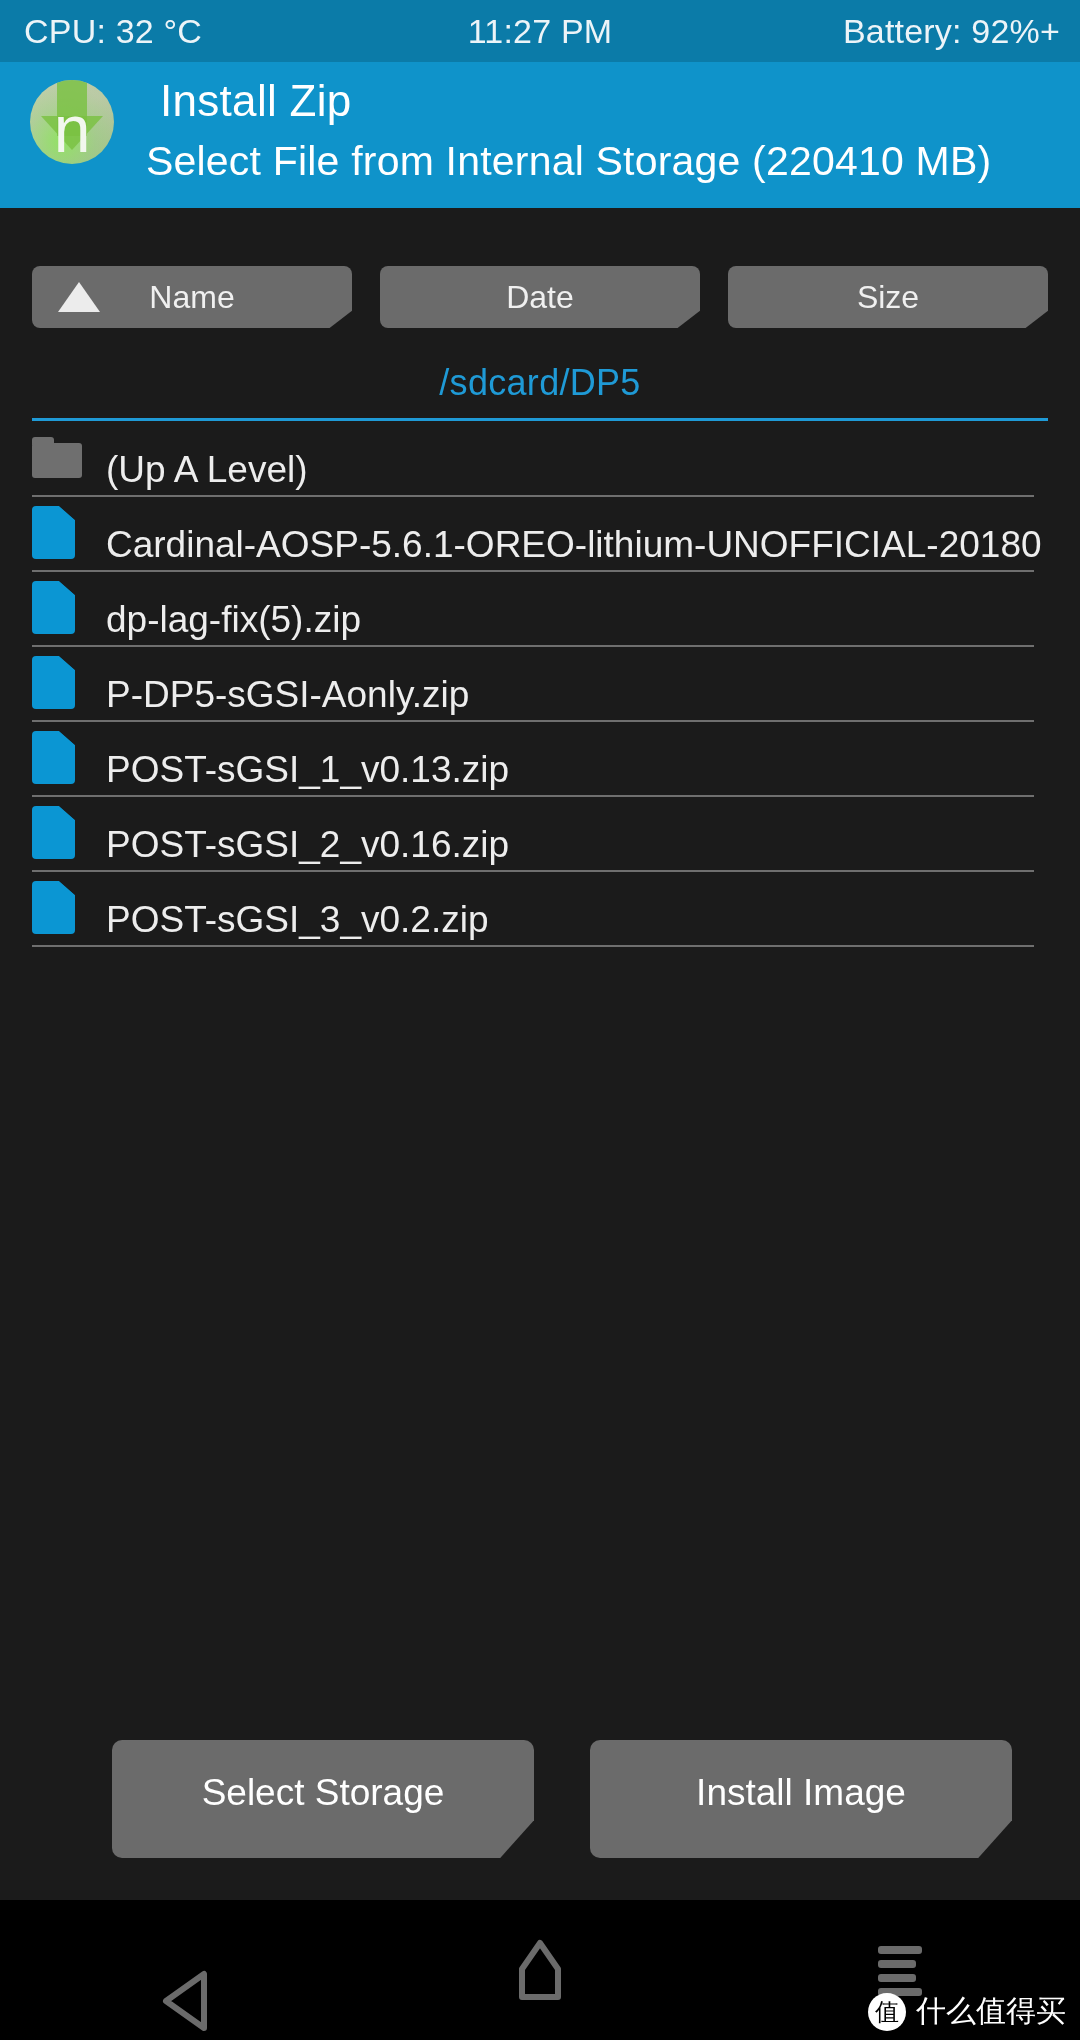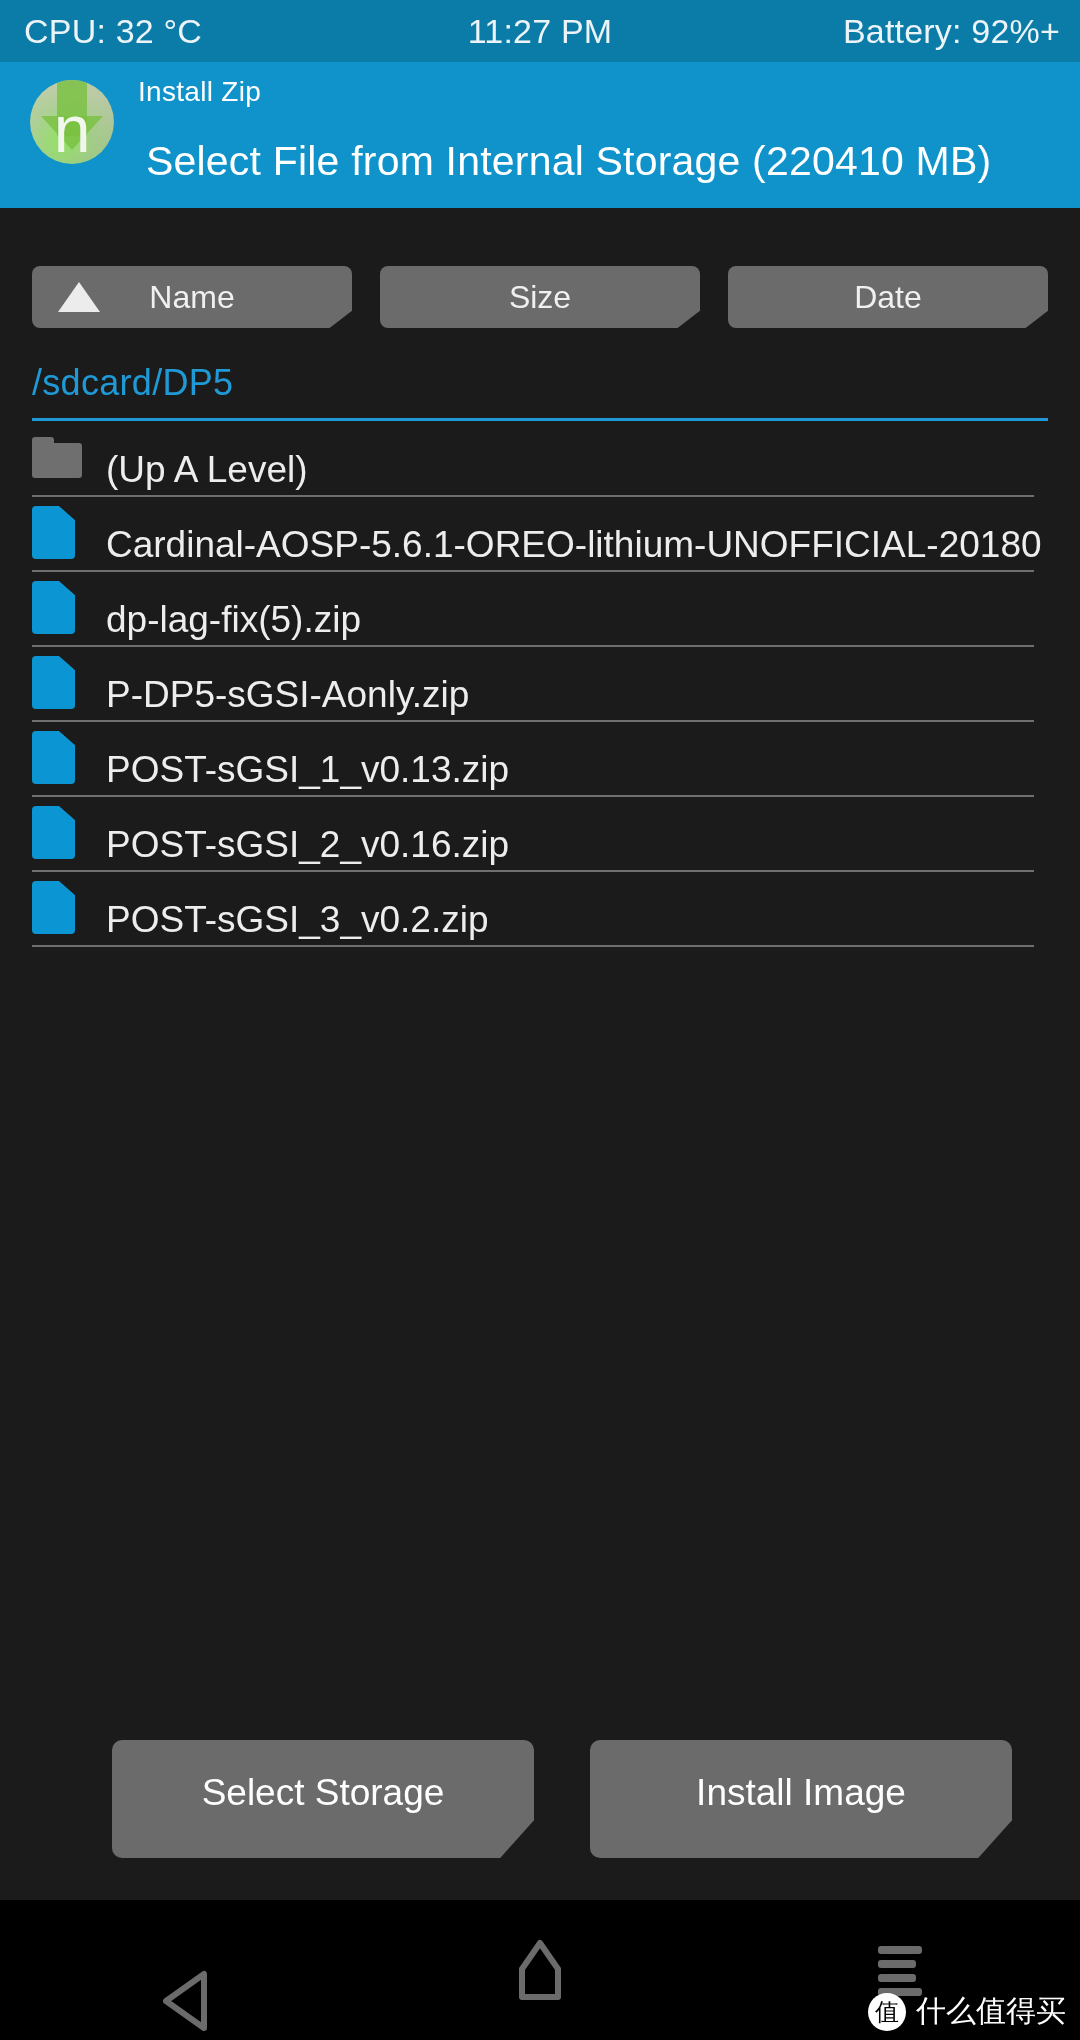--- a/index.html
+++ b/index.html
@@ -58,22 +58,22 @@
     border-top:34px solid rgba(122,193,66,.82);
   }
   .logo .nchar {
     position:absolute; left:0; right:0; top:16px;
     text-align:center;
     font-size:66px; line-height:66px;
     color:#f2f7ee;
     font-family:"Liberation Sans", sans-serif;
   }
   .header .h-title {
-    position:absolute; left:138px; top:14px;
-    color:#ffffff; font-size:28px; letter-spacing:.3px;text-align:center;
+    position:absolute; left:160px; top:14px;
+    color:#ffffff; font-size:44px; letter-spacing:.3px;text-align:center;
   }
   .header .h-sub {
     position:absolute; left:146px; top:76px;
     color:#ffffff; font-size:41px; letter-spacing:.2px;
   }
 
   
   .content { flex:1 1 auto; position:relative; background:#1b1b1b; }
 
   
@@ -95,21 +95,21 @@
     width:0; height:0;
     border-left:21px solid transparent;
     border-right:21px solid transparent;
     border-bottom:30px solid #ececec;
   }
 
   
   .pathrow {
     position:absolute; top:154px; left:32px; right:32px;
   }
-  .pathtext { color:#1f9ad6; font-size:36px; letter-spacing:.3px; }
+  .pathtext { color:#1f9ad6; font-size:36px; letter-spacing:.3px;text-align:center; }
   .pathrule { margin-top:14px; height:3px; background:#1f9ad6; }
 
   
   .filelist {
     position:absolute; top:212px; left:32px; right:0;
   }
   .filerow {
     height:75px;
     display:flex; align-items:center;
     position:relative;
@@ -219,24 +219,24 @@
   </div>
 
   <div class="content">
 
     <div class="sortbar">
       <div class="sortbtn">
         <span class="tri-up"></span>
         <span>Name</span>
       </div>
       <div class="sortbtn">
+        <span>Date</span>
+      </div>
+      <div class="sortbtn">
         <span>Size</span>
-      </div>
-      <div class="sortbtn">
-        <span>Date</span>
       </div>
     </div>
 
     <div class="pathrow">
       <div class="pathtext">/sdcard/DP5</div>
       <div class="pathrule"></div>
     </div>
 
     <div class="filelist">
 

